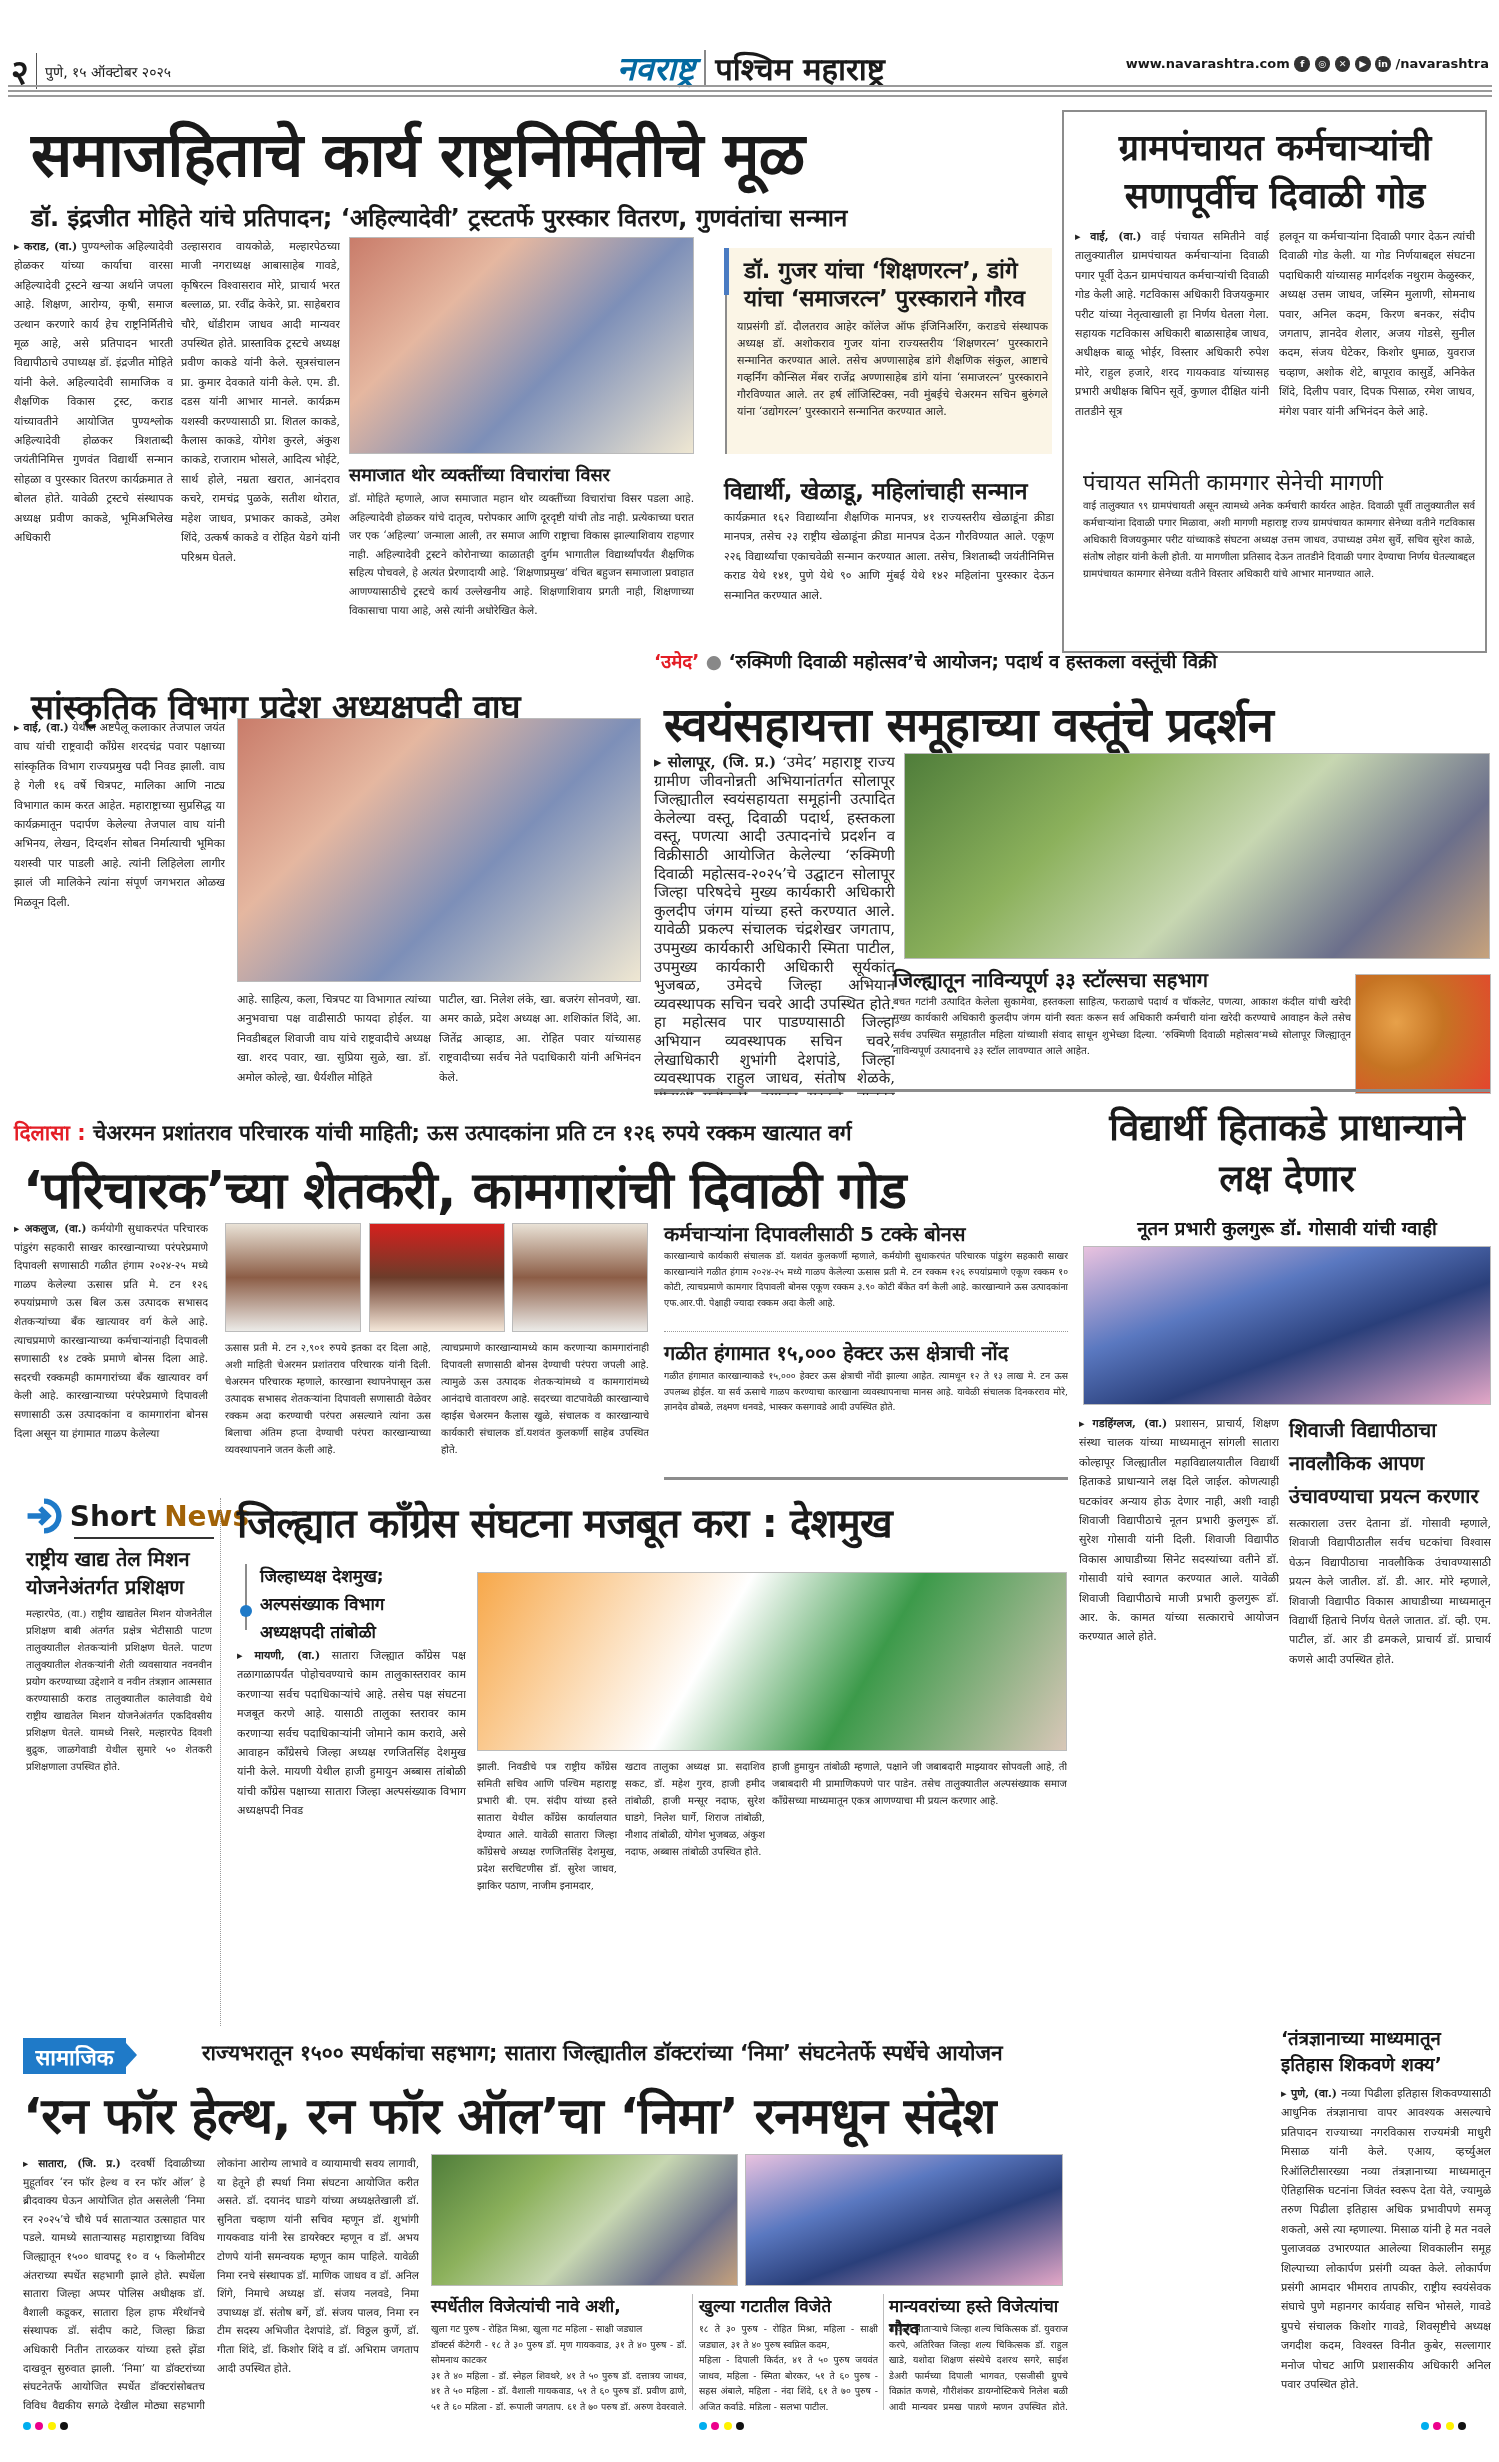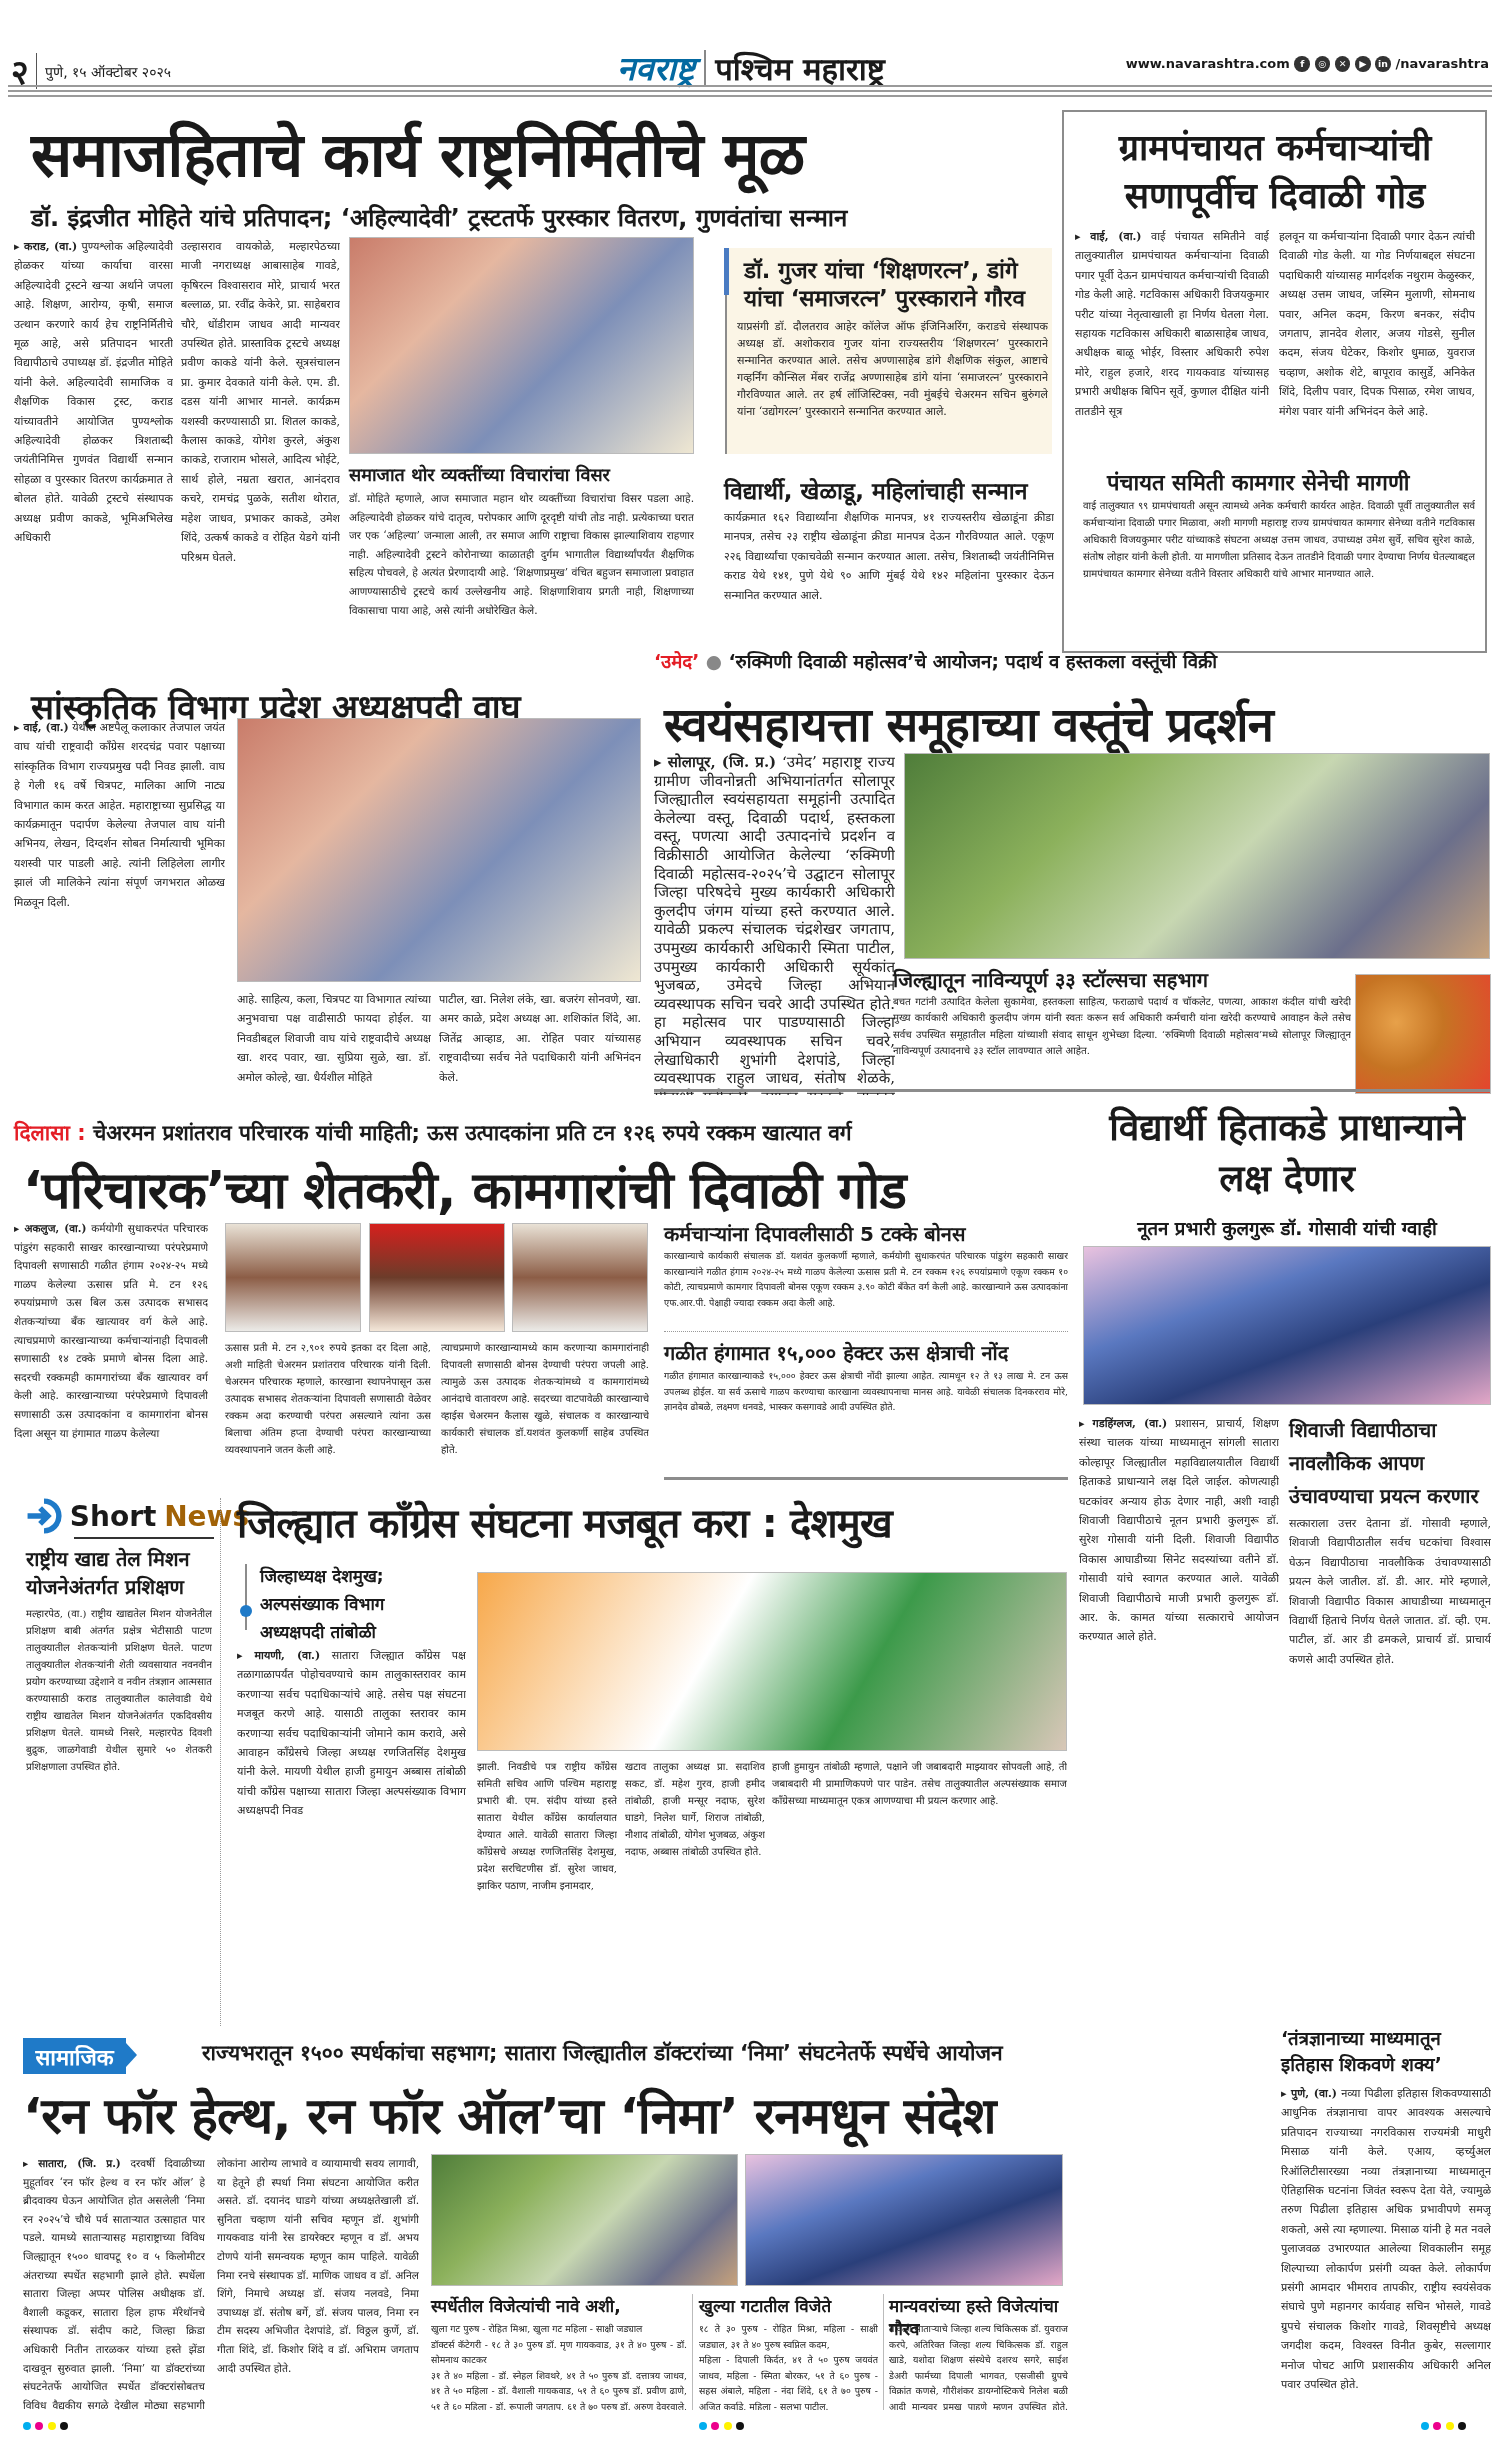--- a/index.html
+++ b/index.html
@@ -89,21 +89,21 @@
 <div class="abs" style="left:724px;top:474px;width:330px;font-size:23px;font-weight:bold;">विद्यार्थी, खेळाडू, महिलांचाही सन्मान</div>
 <div class="col body-text" style="left:724px;top:508px;width:330px;height:144px;overflow:hidden;">कार्यक्रमात १६२ विद्यार्थ्यांना शैक्षणिक मानपत्र, ४१ राज्यस्तरीय खेळाडूंना क्रीडा मानपत्र, तसेच २३ राष्ट्रीय खेळाडूंना क्रीडा मानपत्र देऊन गौरविण्यात आले. एकूण २२६ विद्यार्थ्यांचा एकाचवेळी सन्मान करण्यात आला. तसेच, त्रिशताब्दी जयंतीनिमित्त कराड येथे १४१, पुणे येथे ९० आणि मुंबई येथे १४२ महिलांना पुरस्कार देऊन सन्मानित करण्यात आले.</div>
 
 <div class="box-border" style="left:1062px;top:110px;width:425px;height:543px;"></div>
 <div class="abs" style="left:1079px;top:124px;width:392px;font-size:36px;font-weight:bold;line-height:48px;text-align:center;">ग्रामपंचायत कर्मचाऱ्यांची सणापूर्वीच दिवाळी गोड</div>
 <div class="col body-text" style="left:1075px;top:227px;width:194px;height:233px;overflow:hidden;">
   <b>▸ <span>वाई, (वा.)</span></b>
   <span>वाई पंचायत समितीने वाई तालुक्यातील ग्रामपंचायत कर्मचाऱ्यांना दिवाळी पगार पूर्वी देऊन ग्रामपंचायत कर्मचाऱ्यांची दिवाळी गोड केली आहे. गटविकास अधिकारी विजयकुमार परीट यांच्या नेतृत्वाखाली हा निर्णय घेतला गेला. सहायक गटविकास अधिकारी बाळासाहेब जाधव, अधीक्षक बाळू भोईर, विस्तार अधिकारी रुपेश मोरे, राहुल हजारे, शरद गायकवाड यांच्यासह प्रभारी अधीक्षक बिपिन सूर्वे, कुणाल दीक्षित यांनी तातडीने सूत्र</span>
 </div>
 <div class="col body-text" style="left:1279px;top:227px;width:196px;height:233px;overflow:hidden;">हलवून या कर्मचाऱ्यांना दिवाळी पगार देऊन त्यांची दिवाळी गोड केली. या गोड निर्णयाबद्दल संघटना पदाधिकारी यांच्यासह मार्गदर्शक नथुराम केळुस्कर, अध्यक्ष उत्तम जाधव, जस्मिन मुलाणी, सोमनाथ पवार, अनिल कदम, किरण बनकर, संदीप जगताप, ज्ञानदेव शेलार, अजय गोडसे, सुनील कदम, संजय घेटेकर, किशोर धुमाळ, युवराज चव्हाण, अशोक शेटे, बापूराव कासुर्डे, अनिकेत शिंदे, दिलीप पवार, दिपक पिसाळ, रमेश जाधव, मंगेश पवार यांनी अभिनंदन केले आहे.</div>
-<div class="abs" style="left:1083px;top:466px;width:392px;font-size:22px;font-weight:bold;margin-left:24px;">पंचायत समिती कामगार सेनेची मागणी</div>
+<div class="abs" style="left:1083px;top:466px;width:392px;font-size:22px;font-weight:normal;">पंचायत समिती कामगार सेनेची मागणी</div>
 <div class="col body-text" style="left:1083px;top:497px;width:392px;height:151px;overflow:hidden;font-size:10px;line-height:17px;">वाई तालुक्यात ९९ ग्रामपंचायती असून त्यामध्ये अनेक कर्मचारी कार्यरत आहेत. दिवाळी पूर्वी तालुक्यातील सर्व कर्मचाऱ्यांना दिवाळी पगार मिळावा, अशी मागणी महाराष्ट्र राज्य ग्रामपंचायत कामगार सेनेच्या वतीने गटविकास अधिकारी विजयकुमार परीट यांच्याकडे संघटना अध्यक्ष उत्तम जाधव, उपाध्यक्ष उमेश सुर्वे, सचिव सुरेश काळे, संतोष लोहार यांनी केली होती. या मागणीला प्रतिसाद देऊन तातडीने दिवाळी पगार देण्याचा निर्णय घेतल्याबद्दल ग्रामपंचायत कामगार सेनेच्या वतीने विस्तार अधिकारी यांचे आभार मानण्यात आले.</div>
 
 <div class="abs" style="left:31px;top:683px;width:606px;font-size:34px;font-weight:bold;">सांस्कृतिक विभाग प्रदेश अध्यक्षपदी वाघ</div>
 <div class="col body-text" style="left:14px;top:718px;width:211px;height:365px;overflow:hidden;">
   <b>▸ <span>वाई, (वा.)</span></b>
   <span>येथील अष्टपैलू कलाकार तेजपाल जयंत वाघ यांची राष्ट्रवादी काँग्रेस शरदचंद्र पवार पक्षाच्या सांस्कृतिक विभाग राज्यप्रमुख पदी निवड झाली. वाघ हे गेली १६ वर्षे चित्रपट, मालिका आणि नाट्य विभागात काम करत आहेत. महाराष्ट्राच्या सुप्रसिद्ध या कार्यक्रमातून पदार्पण केलेल्या तेजपाल वाघ यांनी अभिनय, लेखन, दिग्दर्शन सोबत निर्मात्याची भूमिका यशस्वी पार पाडली आहे. त्यांनी लिहिलेला लागीर झालं जी मालिकेने त्यांना संपूर्ण जगभरात ओळख मिळवून दिली.</span>
 </div>
 <div class="photo" style="left:237px;top:718px;width:404px;height:264px;"></div>
 <div class="col body-text" style="left:237px;top:990px;width:194px;height:93px;overflow:hidden;">आहे. साहित्य, कला, चित्रपट या विभागात त्यांच्या अनुभवाचा पक्ष वाढीसाठी फायदा होईल. या निवडीबद्दल शिवाजी वाघ यांचे राष्ट्रवादीचे अध्यक्ष खा. शरद पवार, खा. सुप्रिया सुळे, खा. डॉ. अमोल कोल्हे, खा. धैर्यशील मोहिते</div>
 <div class="col body-text" style="left:439px;top:990px;width:202px;height:93px;overflow:hidden;">पाटील, खा. निलेश लंके, खा. बजरंग सोनवणे, खा. अमर काळे, प्रदेश अध्यक्ष आ. शशिकांत शिंदे, आ. जितेंद्र आव्हाड, आ. रोहित पवार यांच्यासह राष्ट्रवादीच्या सर्वच नेते पदाधिकारी यांनी अभिनंदन केले.</div>

